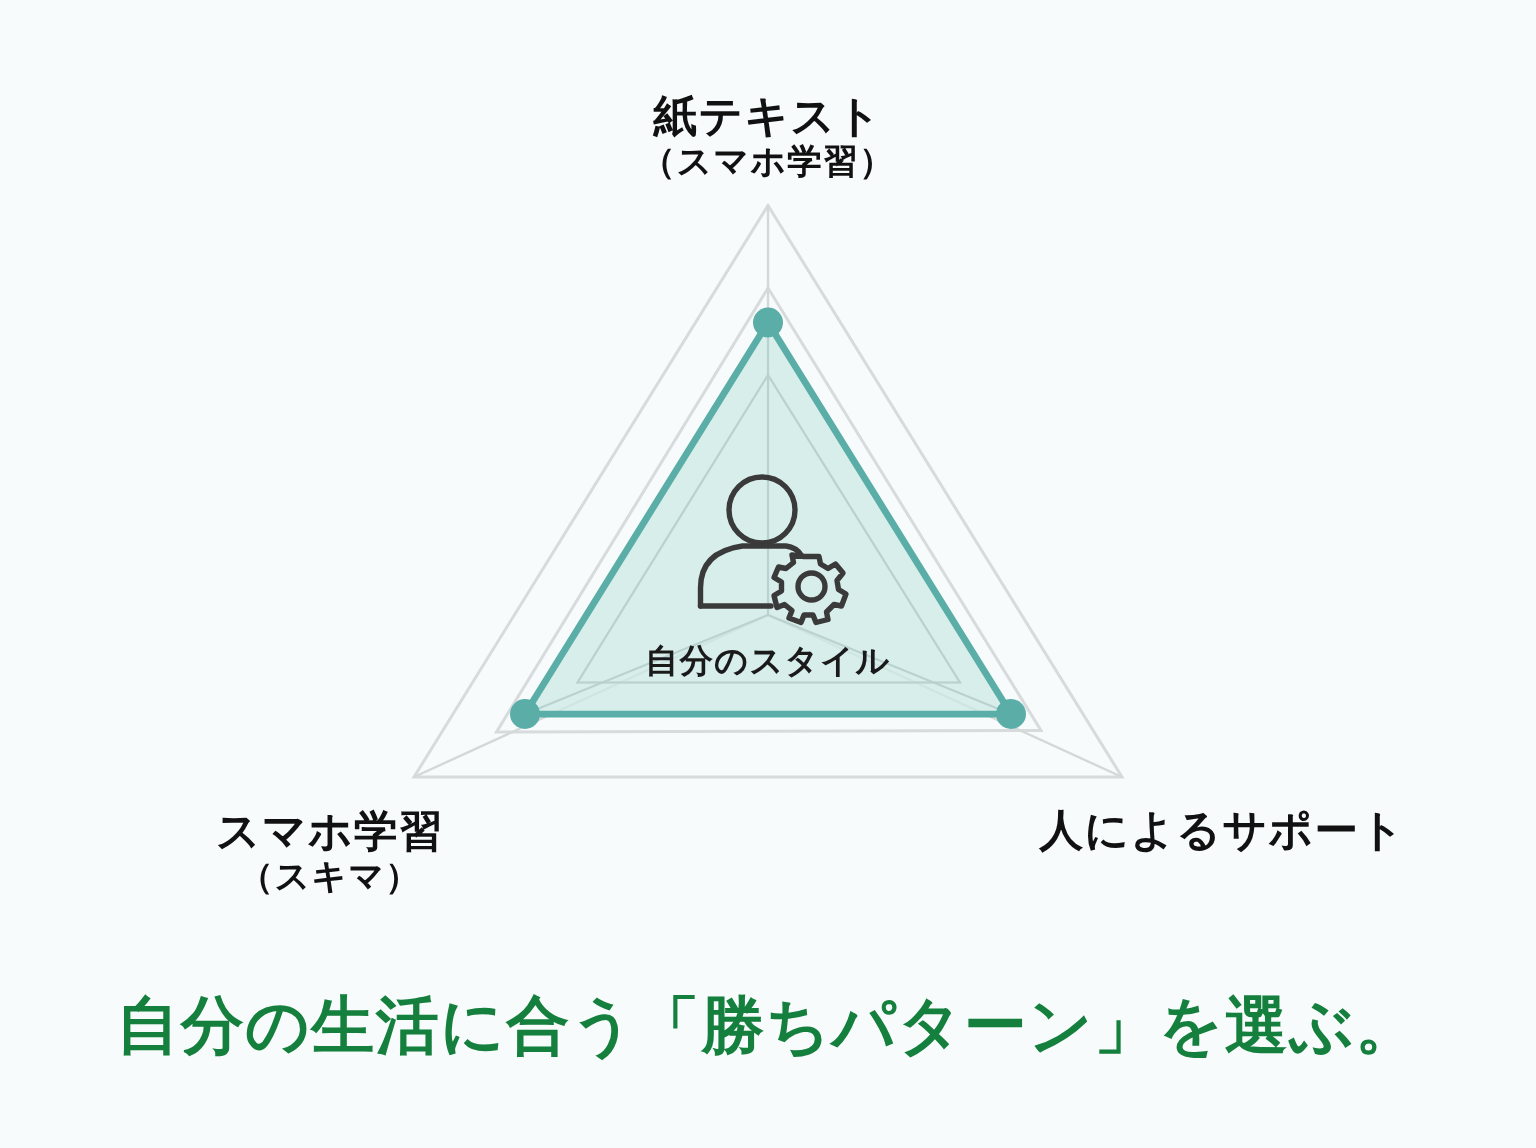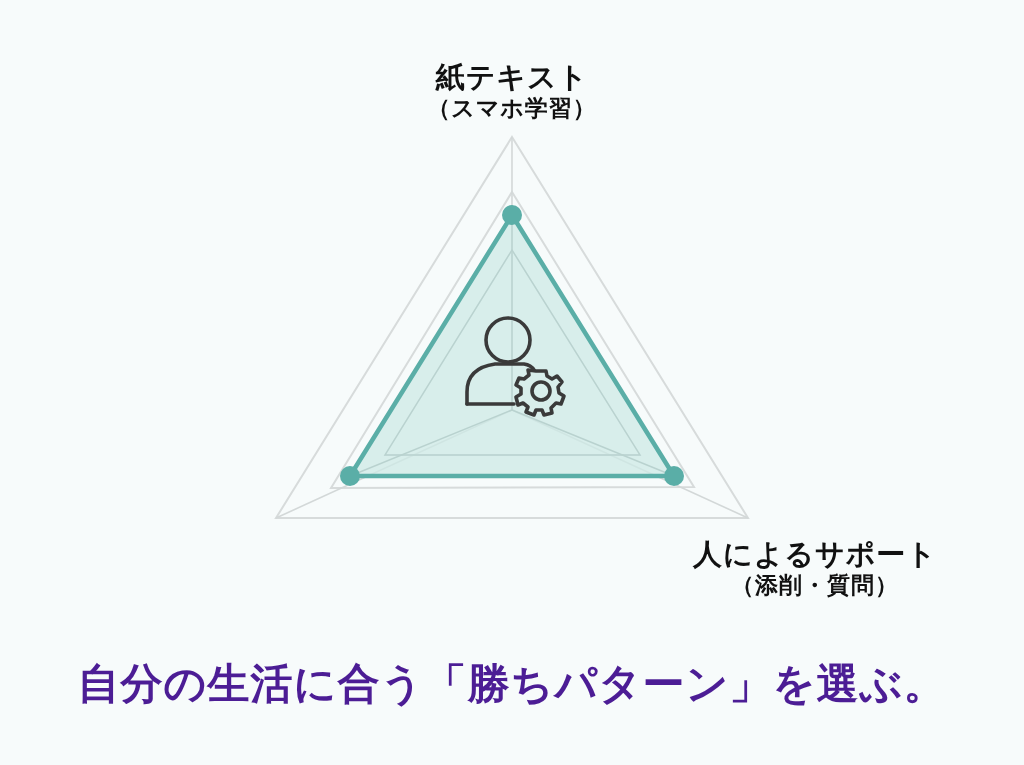--- a/index.html
+++ b/index.html
@@ -42,21 +42,21 @@
       font-weight: bold;
       color: #1a1a1a;
       letter-spacing: 1px;
     }
     .headline {
       position: absolute;
       left: 0; top: 656px; width: 1024px;
       text-align: center;
       font-size: 42px;
       font-weight: bold;
-      color: #4c1d95;
+      color: #15803d;
       letter-spacing: 1px;
     }
   </style>
 </head>
 <body>
 
 <div class="canvas">
 
   <svg class="diagram" viewBox="0 0 1024 765">
 
@@ -94,21 +94,25 @@
         <path d="M -5,-20 L 5,-20 L 6,-15 L 11,-12 L 16,-15 L 21,-9 L 17,-4 L 18,2 L 23,5 L 20,13 L 15,12 L 10,17 L 11,22 L 3,24 L 1,19 L -5,19 L -7,24 L -15,21 L -13,16 L -18,12 L -23,14 L -25,6 L -20,3 L -20,-3 L -25,-6 L -22,-13 L -17,-12 L -12,-16 L -13,-21 Z" stroke-linejoin="round"></path>
       </g>
     </g>
   </svg>
 
   <div class="label label-top">
     <span class="main">紙テキスト</span>
     <span class="sub">（スマホ学習）</span>
   </div>
 
+  <div class="label label-left">
+    <span class="main">スマホ学習</span>
+    <span class="sub">（スキマ）</span>
+  </div>
 
   <div class="label label-right">
     <span class="main">人によるサポート</span>
-    <span class="sub">（添削・質問）</span>
   </div>
 
+  <div class="center-label">自分のスタイル</div>
 
   <div class="headline">自分の生活に合う「勝ちパターン」を選ぶ。</div>
 </div>
 
 </body></html>

